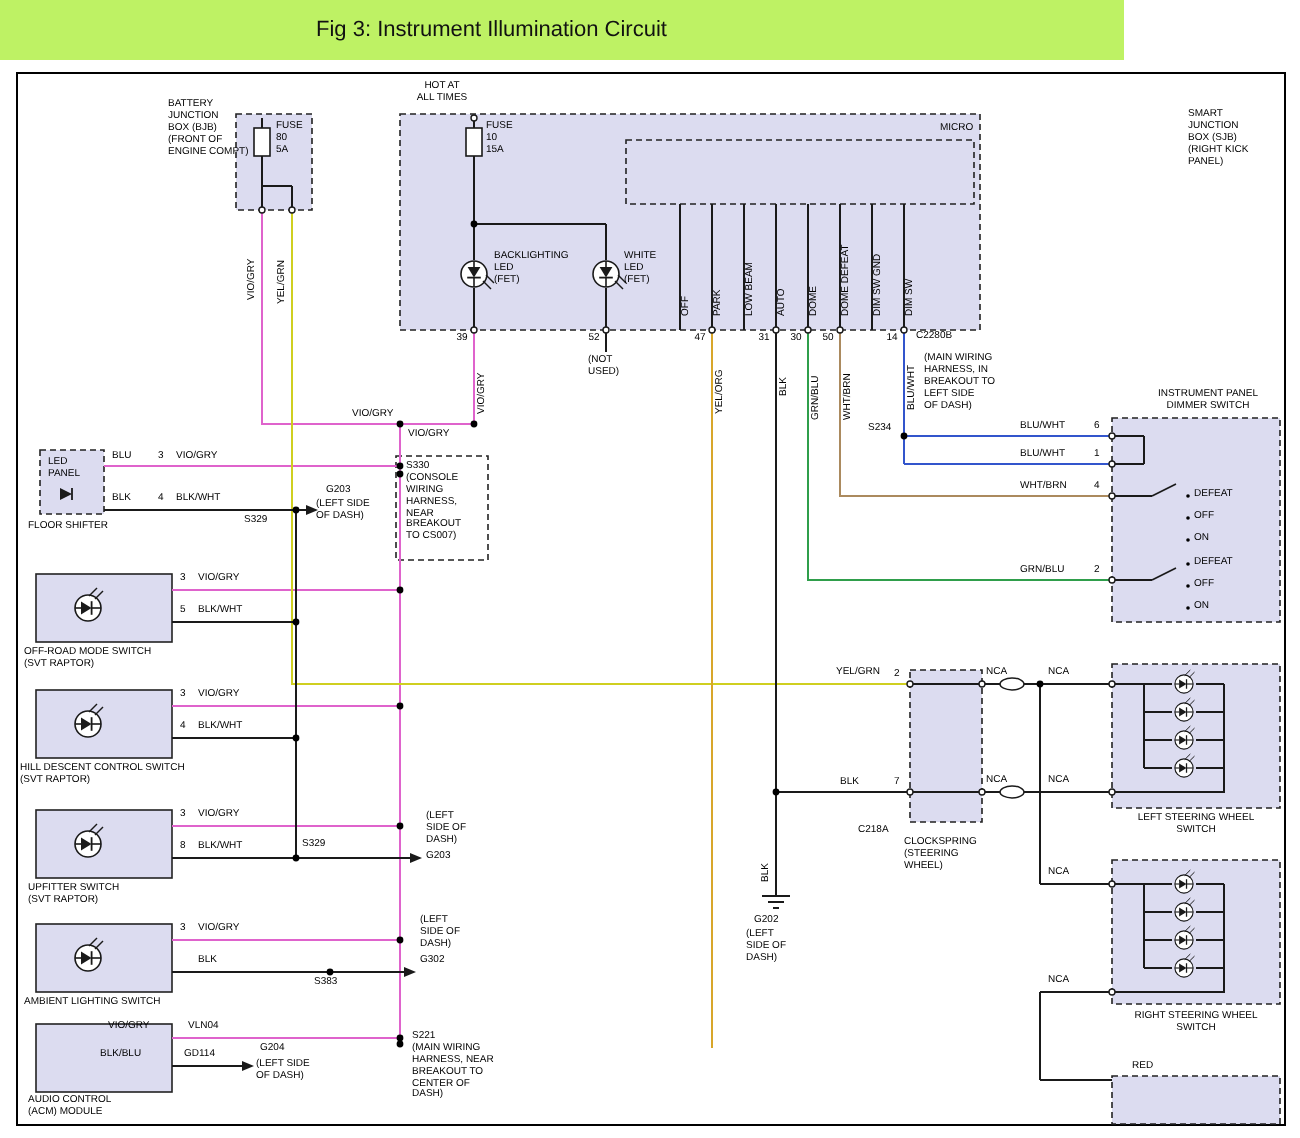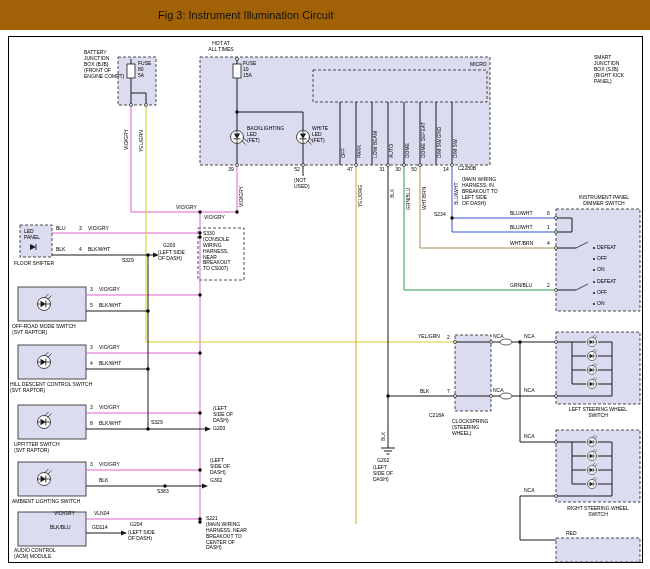--- a/index.html
+++ b/index.html
@@ -1,18 +1,18 @@
 <!DOCTYPE html>
 <html><head>
 <meta charset="utf-8">
 <style>
   html,body{margin:0;padding:0;background:#fff;}
   #page{position:relative;width:650px;height:569px;background:#fff;overflow:hidden;
         font-family:"Liberation Sans",sans-serif;}
-  #titlebar{position:absolute;left:0;top:0;width:650px;height:30px;background:#a16207;}
+  #titlebar{position:absolute;left:0;top:0;width:562px;height:30px;background:#bef264;}
   #titlebar span{display:block;padding-left:158px;line-height:30px;font-size:11px;color:#111;}
   #wiresvg{position:absolute;left:0;top:0;}
   #labels{position:absolute;left:0;top:0;width:650px;height:569px;pointer-events:none;}
   .lbl{position:absolute;font-size:5px;line-height:1.18;color:#000;white-space:pre;
        font-family:"Liberation Sans",sans-serif;}
   .rot{transform:rotate(-90deg);transform-origin:0 0;}
 </style>
 </head>
 <body>
 

